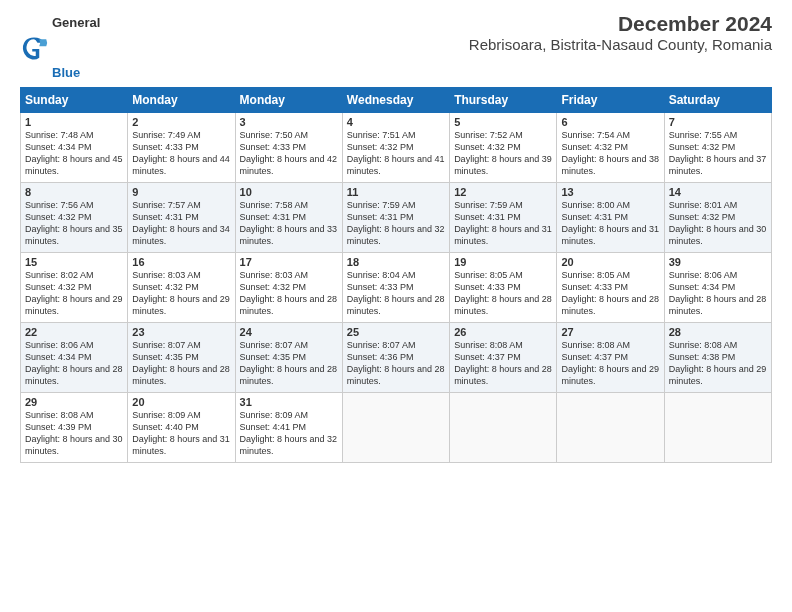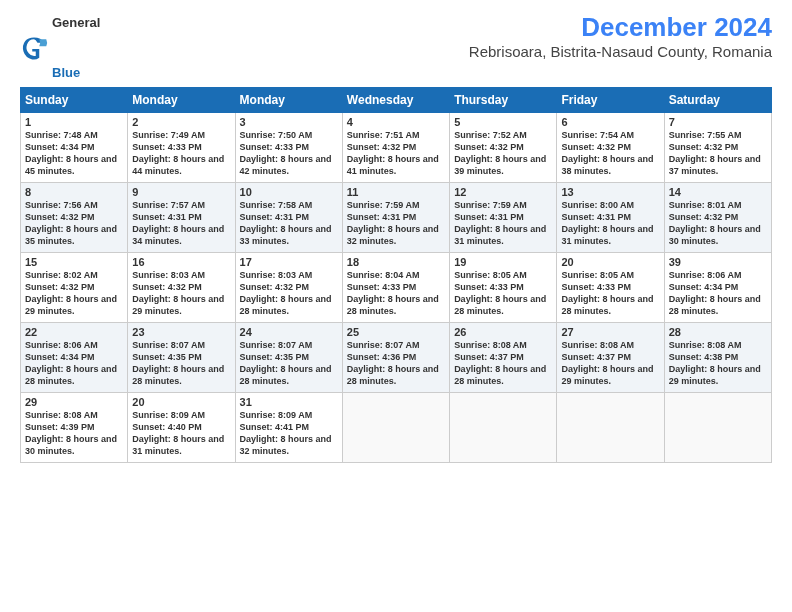--- a/index.html
+++ b/index.html
@@ -37,23 +37,23 @@
     .logo-blue { color: #1a6db5; margin-top: 36px; }
     .logo-icon {
       width: 28px;
       height: 28px;
       margin-right: 4px;
     }
     .title-block {
       text-align: right;
     }
     .title-block h1 {
-      font-size: 26px;
-      font-weight: bold;
-      color: #3b82f6;
+      font-size: 21px;
+      font-weight: bold;
+      color: #404040;
     }
     .title-block h2 {
       font-size: 15px;
       font-weight: normal;
       color: #444;
     }
     .calendar {
       width: 100%;
       border-collapse: collapse;
       margin-top: 4px;
@@ -86,21 +86,20 @@
     .day-number {
       font-size: 11px;
       font-weight: bold;
       display: block;
       margin-bottom: 1px;
     }
     .day-info {
       font-size: 9px;
       line-height: 1.35;
       color: #333;
-      font-weight: bold;
     }
     td.empty {
       background: #f9f9f9 !important;
     }
   </style>
 </head>
 <body>
 
 <div class="container">
   <div class="header-row">

